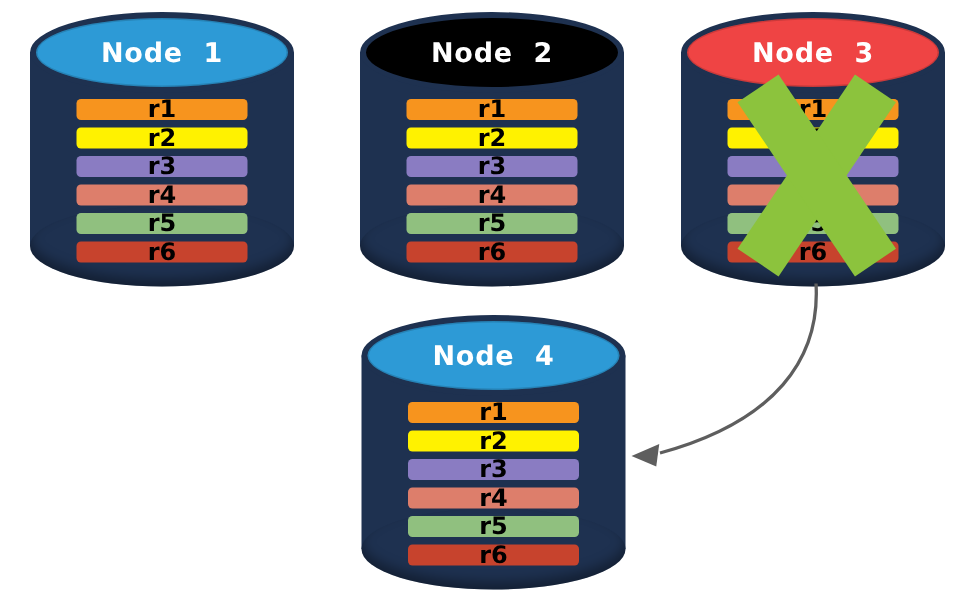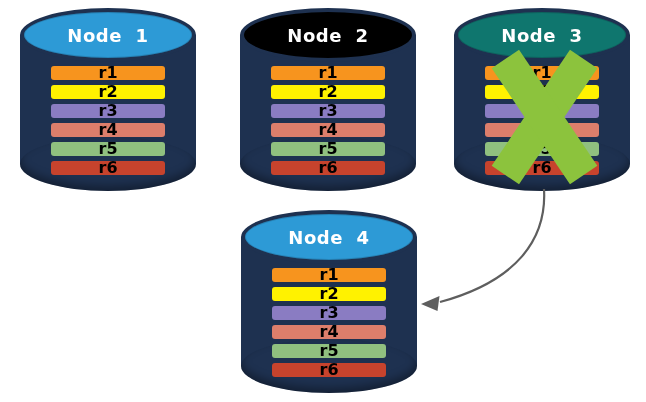--- a/index.html
+++ b/index.html
@@ -114,21 +114,21 @@
       <div class="row" style="background-color: rgb(138, 124, 194);">r3</div>
       <div class="row" style="background-color: rgb(221, 126, 107);">r4</div>
       <div class="row" style="background-color: rgb(144, 192, 127);">r5</div>
       <div class="row" style="background-color: rgb(199, 67, 45);">r6</div>
     </div>
   </div>
 
   <div class="node" style="left:454px; top:8px;">
     <div class="cyl-rect" style="background-color: rgb(30, 49, 80);"></div>
     <div class="cyl-bottom" style="background-color: rgb(30, 49, 80);"></div>
-    <div class="cyl-top" style="background-color: #0f766e;">
+    <div class="cyl-top" style="background-color: #ef4444;">
       <span class="node-label">Node 3</span>
     </div>
     <div class="rows">
       <div class="row" style="background-color: rgb(247, 148, 30);">r1</div>
       <div class="row" style="background-color: rgb(255, 242, 0);">r2</div>
       <div class="row" style="background-color: rgb(138, 124, 194);">r3</div>
       <div class="row" style="background-color: rgb(221, 126, 107);">r4</div>
       <div class="row" style="background-color: rgb(144, 192, 127);">r5</div>
       <div class="row" style="background-color: rgb(199, 67, 45);">r6</div>
     </div>

